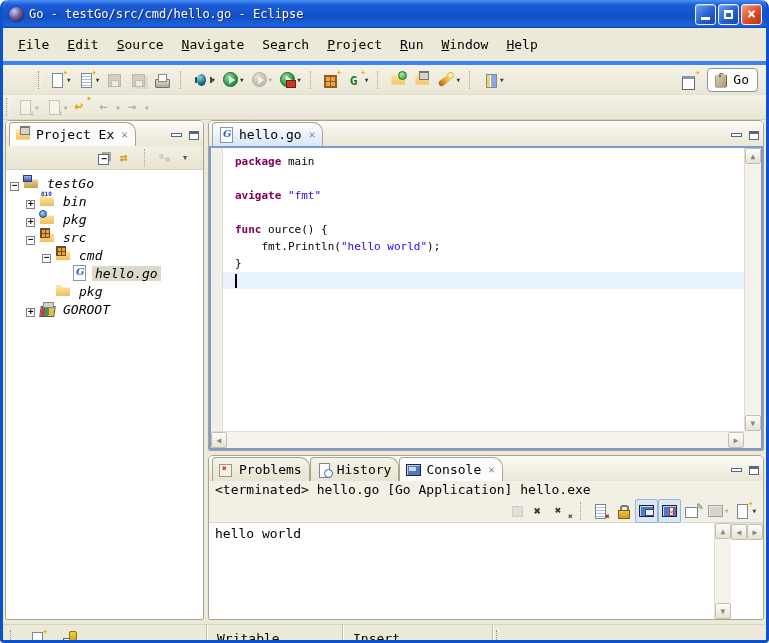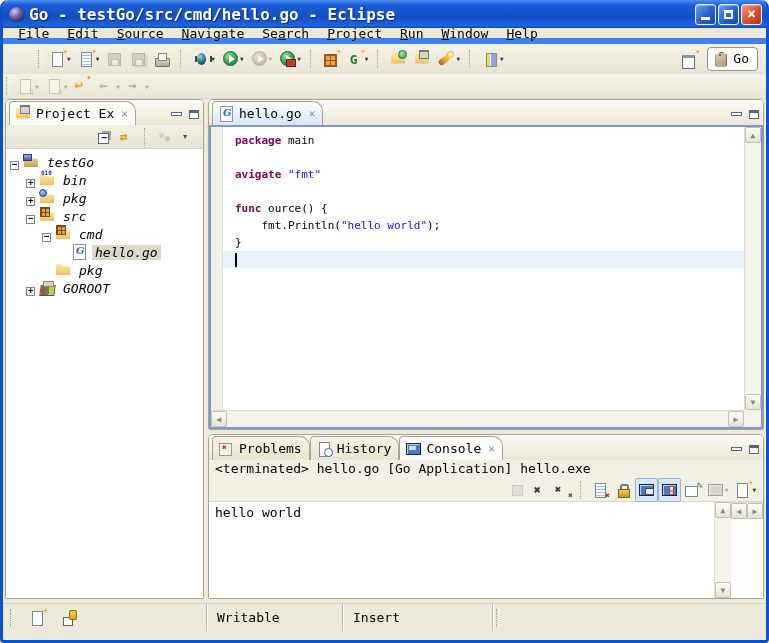--- a/index.html
+++ b/index.html
@@ -5,30 +5,30 @@
   html,body{margin:0;padding:0;background:#fff;}
   *{box-sizing:border-box;}
   body{font-family:"DejaVu Sans Mono",monospace;font-size:13px;color:#000;}
   .window{width:769px;height:643px;border:3px solid #0B52CC;border-top:none;border-radius:8px 8px 4px 4px;overflow:hidden;background:#ECE9D8;display:flex;flex-direction:column;}
   
   .titlebar{height:28px;flex:none;display:flex;align-items:center;padding:0 4px 0 6px;gap:5px;
     background:linear-gradient(180deg,#4A90F4 0%,#1B5CD8 18%,#1350C6 60%,#1E63DE 92%,#0D45B0 100%);
     border-radius:6px 6px 0 0;}
   .applogo{width:15px;height:15px;border-radius:50%;flex:none;
     background:radial-gradient(circle at 35% 30%,#CFC9EE,#6A5AA0 45%,#2A2048 85%);box-shadow:0 0 1px #001;}
-  .title{color:#fff;font-weight:bold;font-size:16px;text-shadow:1px 1px 1px #1038;flex:1;white-space:nowrap;overflow:hidden;}
+  .title{color:#fff;font-weight:normal;font-size:12px;text-shadow:1px 1px 1px #1038;flex:1;white-space:nowrap;overflow:hidden;}
   .wbtns{display:flex;gap:2px;}
   .wbtn{width:21px;height:21px;border-radius:3px;border:1px solid #E8F0FF;display:flex;align-items:center;justify-content:center;
     background:linear-gradient(135deg,#6AA2F4,#2560D0 55%,#1A46A8);box-shadow:inset 0 1px 1px #FFF5;color:#fff;}
   .wbtn.close{background:linear-gradient(135deg,#F49A80,#DD4E28 55%,#B23210);}
   .glyph-min{width:9px;height:3px;background:#fff;margin-top:9px;}
   .glyph-max{width:9px;height:9px;border:2px solid #fff;border-top-width:3px;background:transparent;}
   .glyph-close{font-weight:bold;font-size:15px;line-height:1;}
   
-  .menubar{height:16px;flex:none;display:flex;align-items:center;background:#ECE9D8;border-bottom:6px solid #3b82f6;padding-left:6px;}
+  .menubar{height:37px;flex:none;display:flex;align-items:center;background:#ECE9D8;border-bottom:4px solid #3b82f6;padding-left:6px;}
   .menu-item{padding:2px 9px;cursor:default;}
   .menu-item u{text-decoration:underline;}
   
   .tbrow{flex:none;display:flex;align-items:center;background:linear-gradient(#F4F1E6,#EAE6D6);}
   .tb1{height:30px;border-bottom:1px solid #E6E2D2;padding-left:32px;}
   .tb2{height:25px;border-bottom:1px solid #D8D4C4;}
   .handle{width:4px;height:18px;border-left:1px dotted #9A968A;border-right:1px dotted #FFF;margin:0 4px 0 3px;flex:none;}
   .tbicons{display:flex;align-items:center;gap:1px;}
   .tsep{width:4px;height:18px;border-left:1px dotted #A8A49A;margin:0 5px;flex:none;}
   .tbi{height:24px;display:flex;align-items:center;padding:0 2px;border:1px solid transparent;border-radius:2px;flex:none;}

